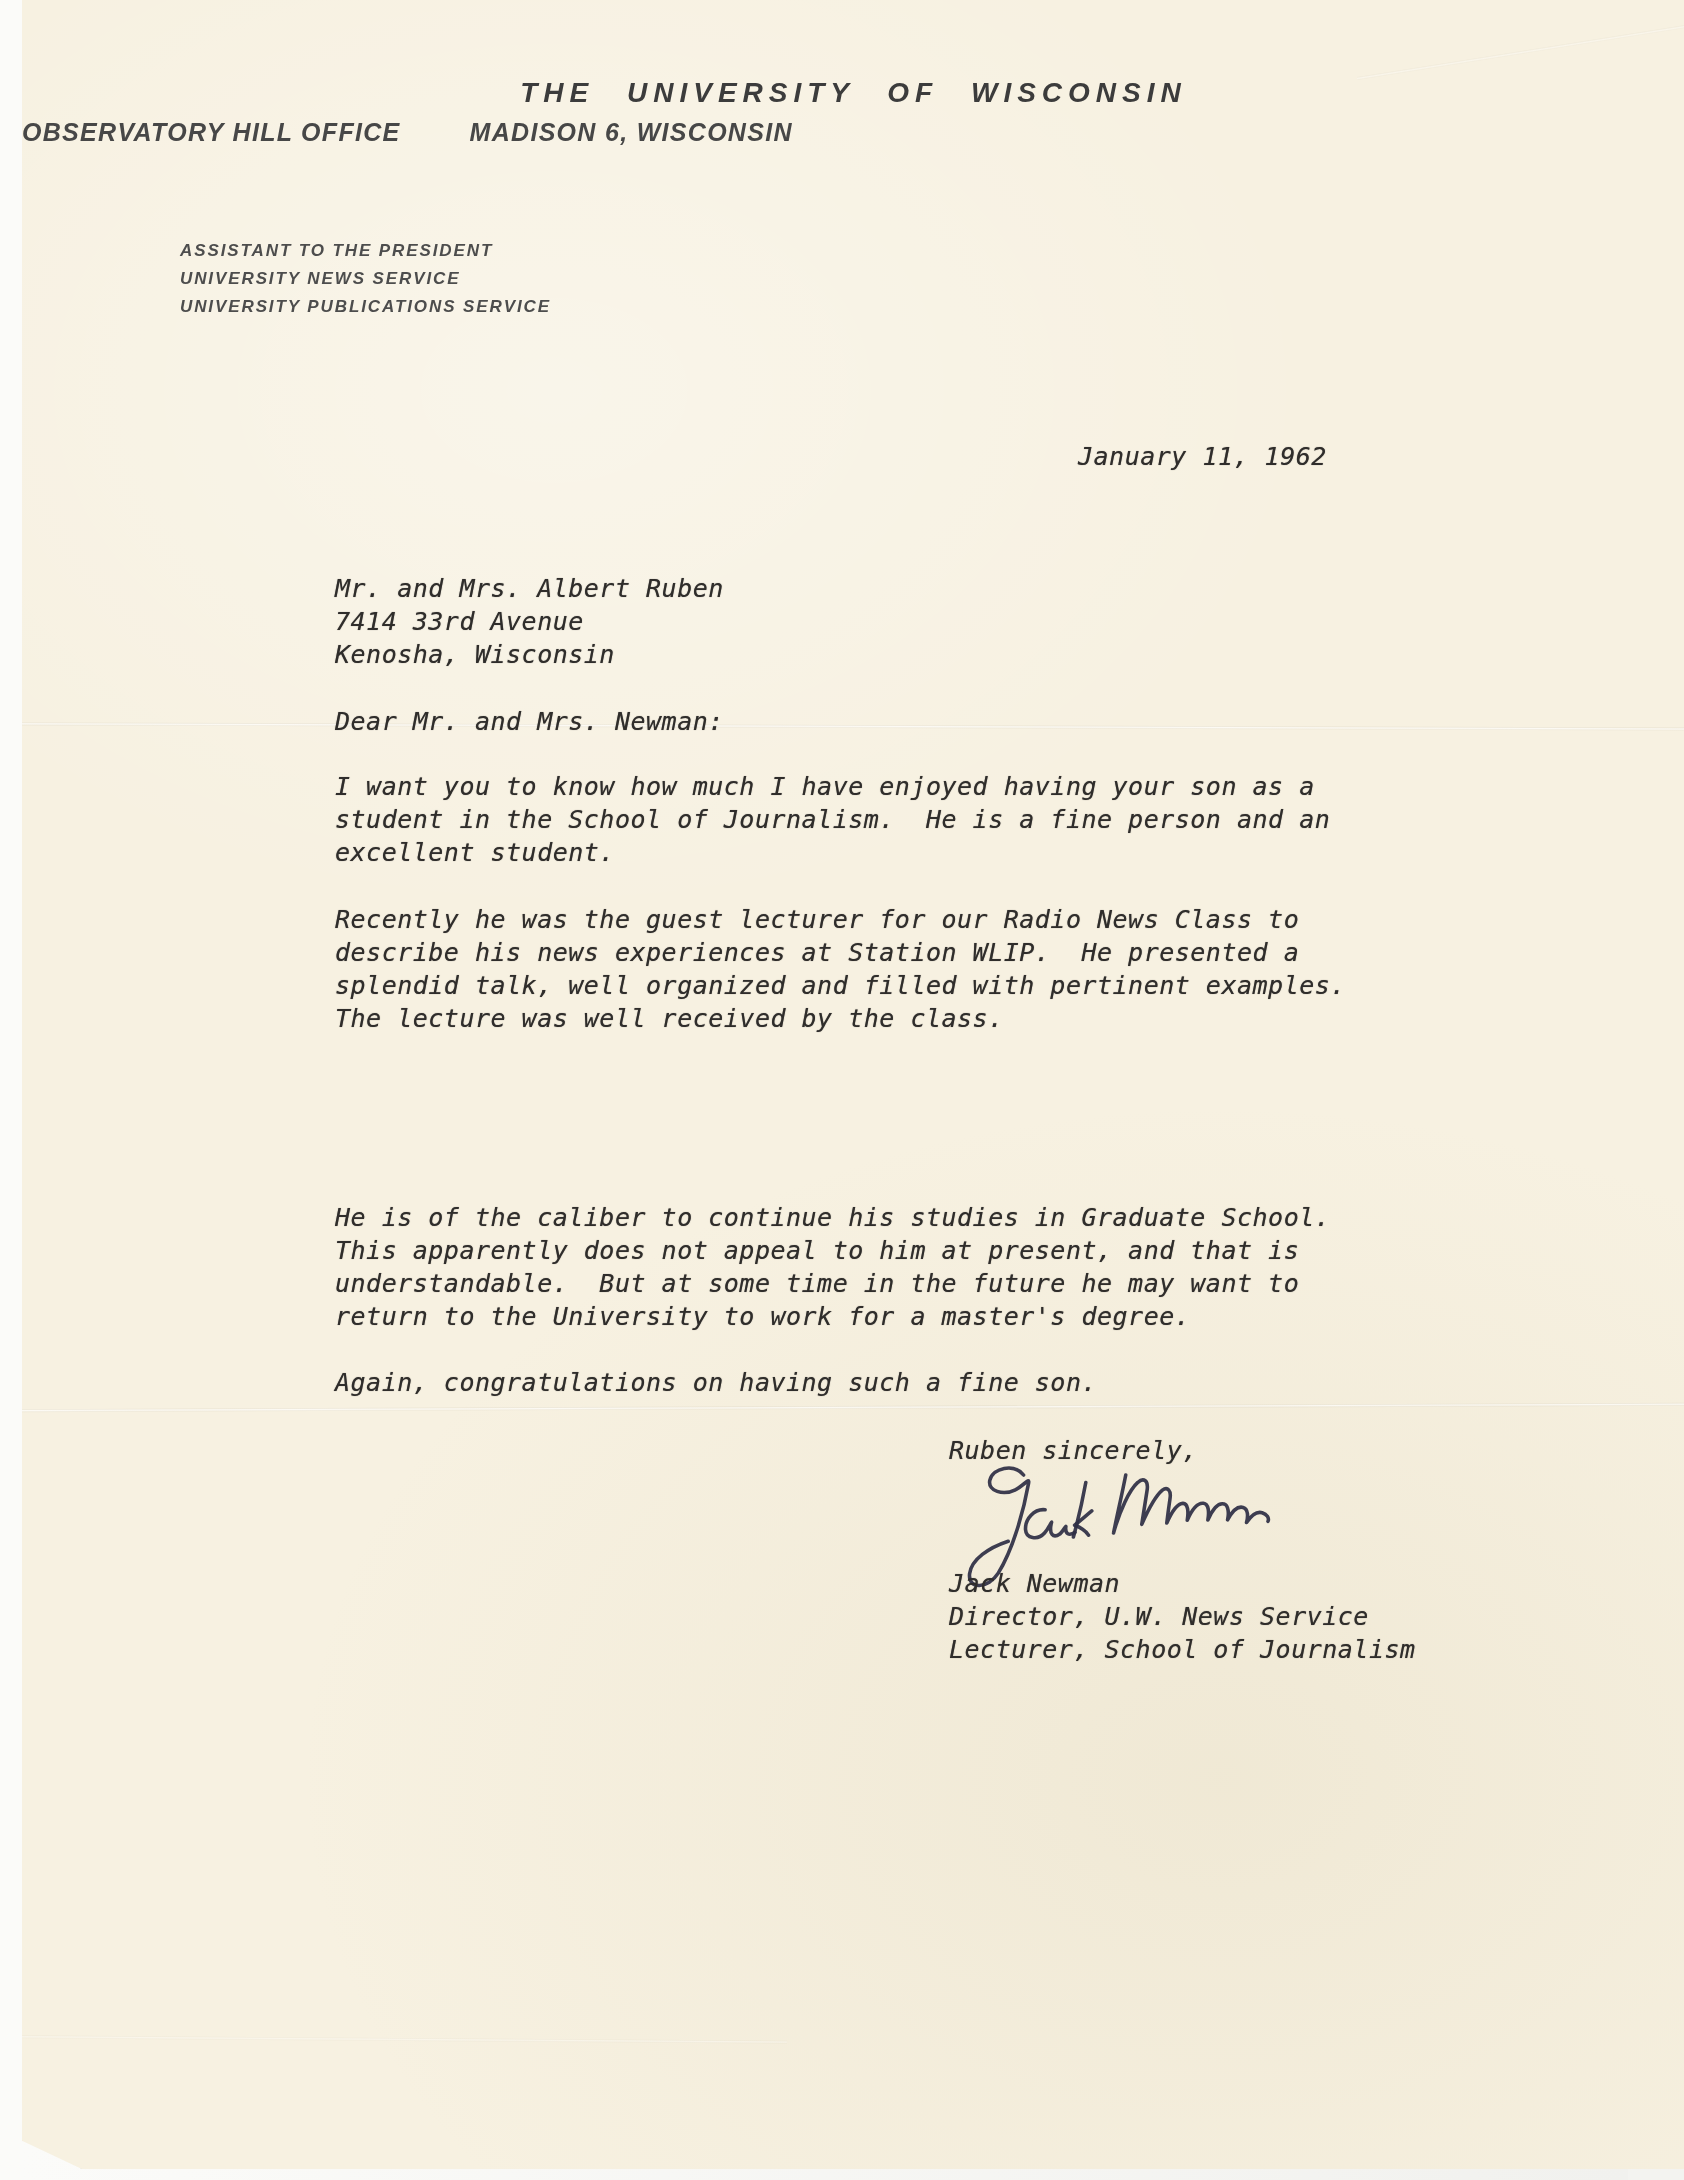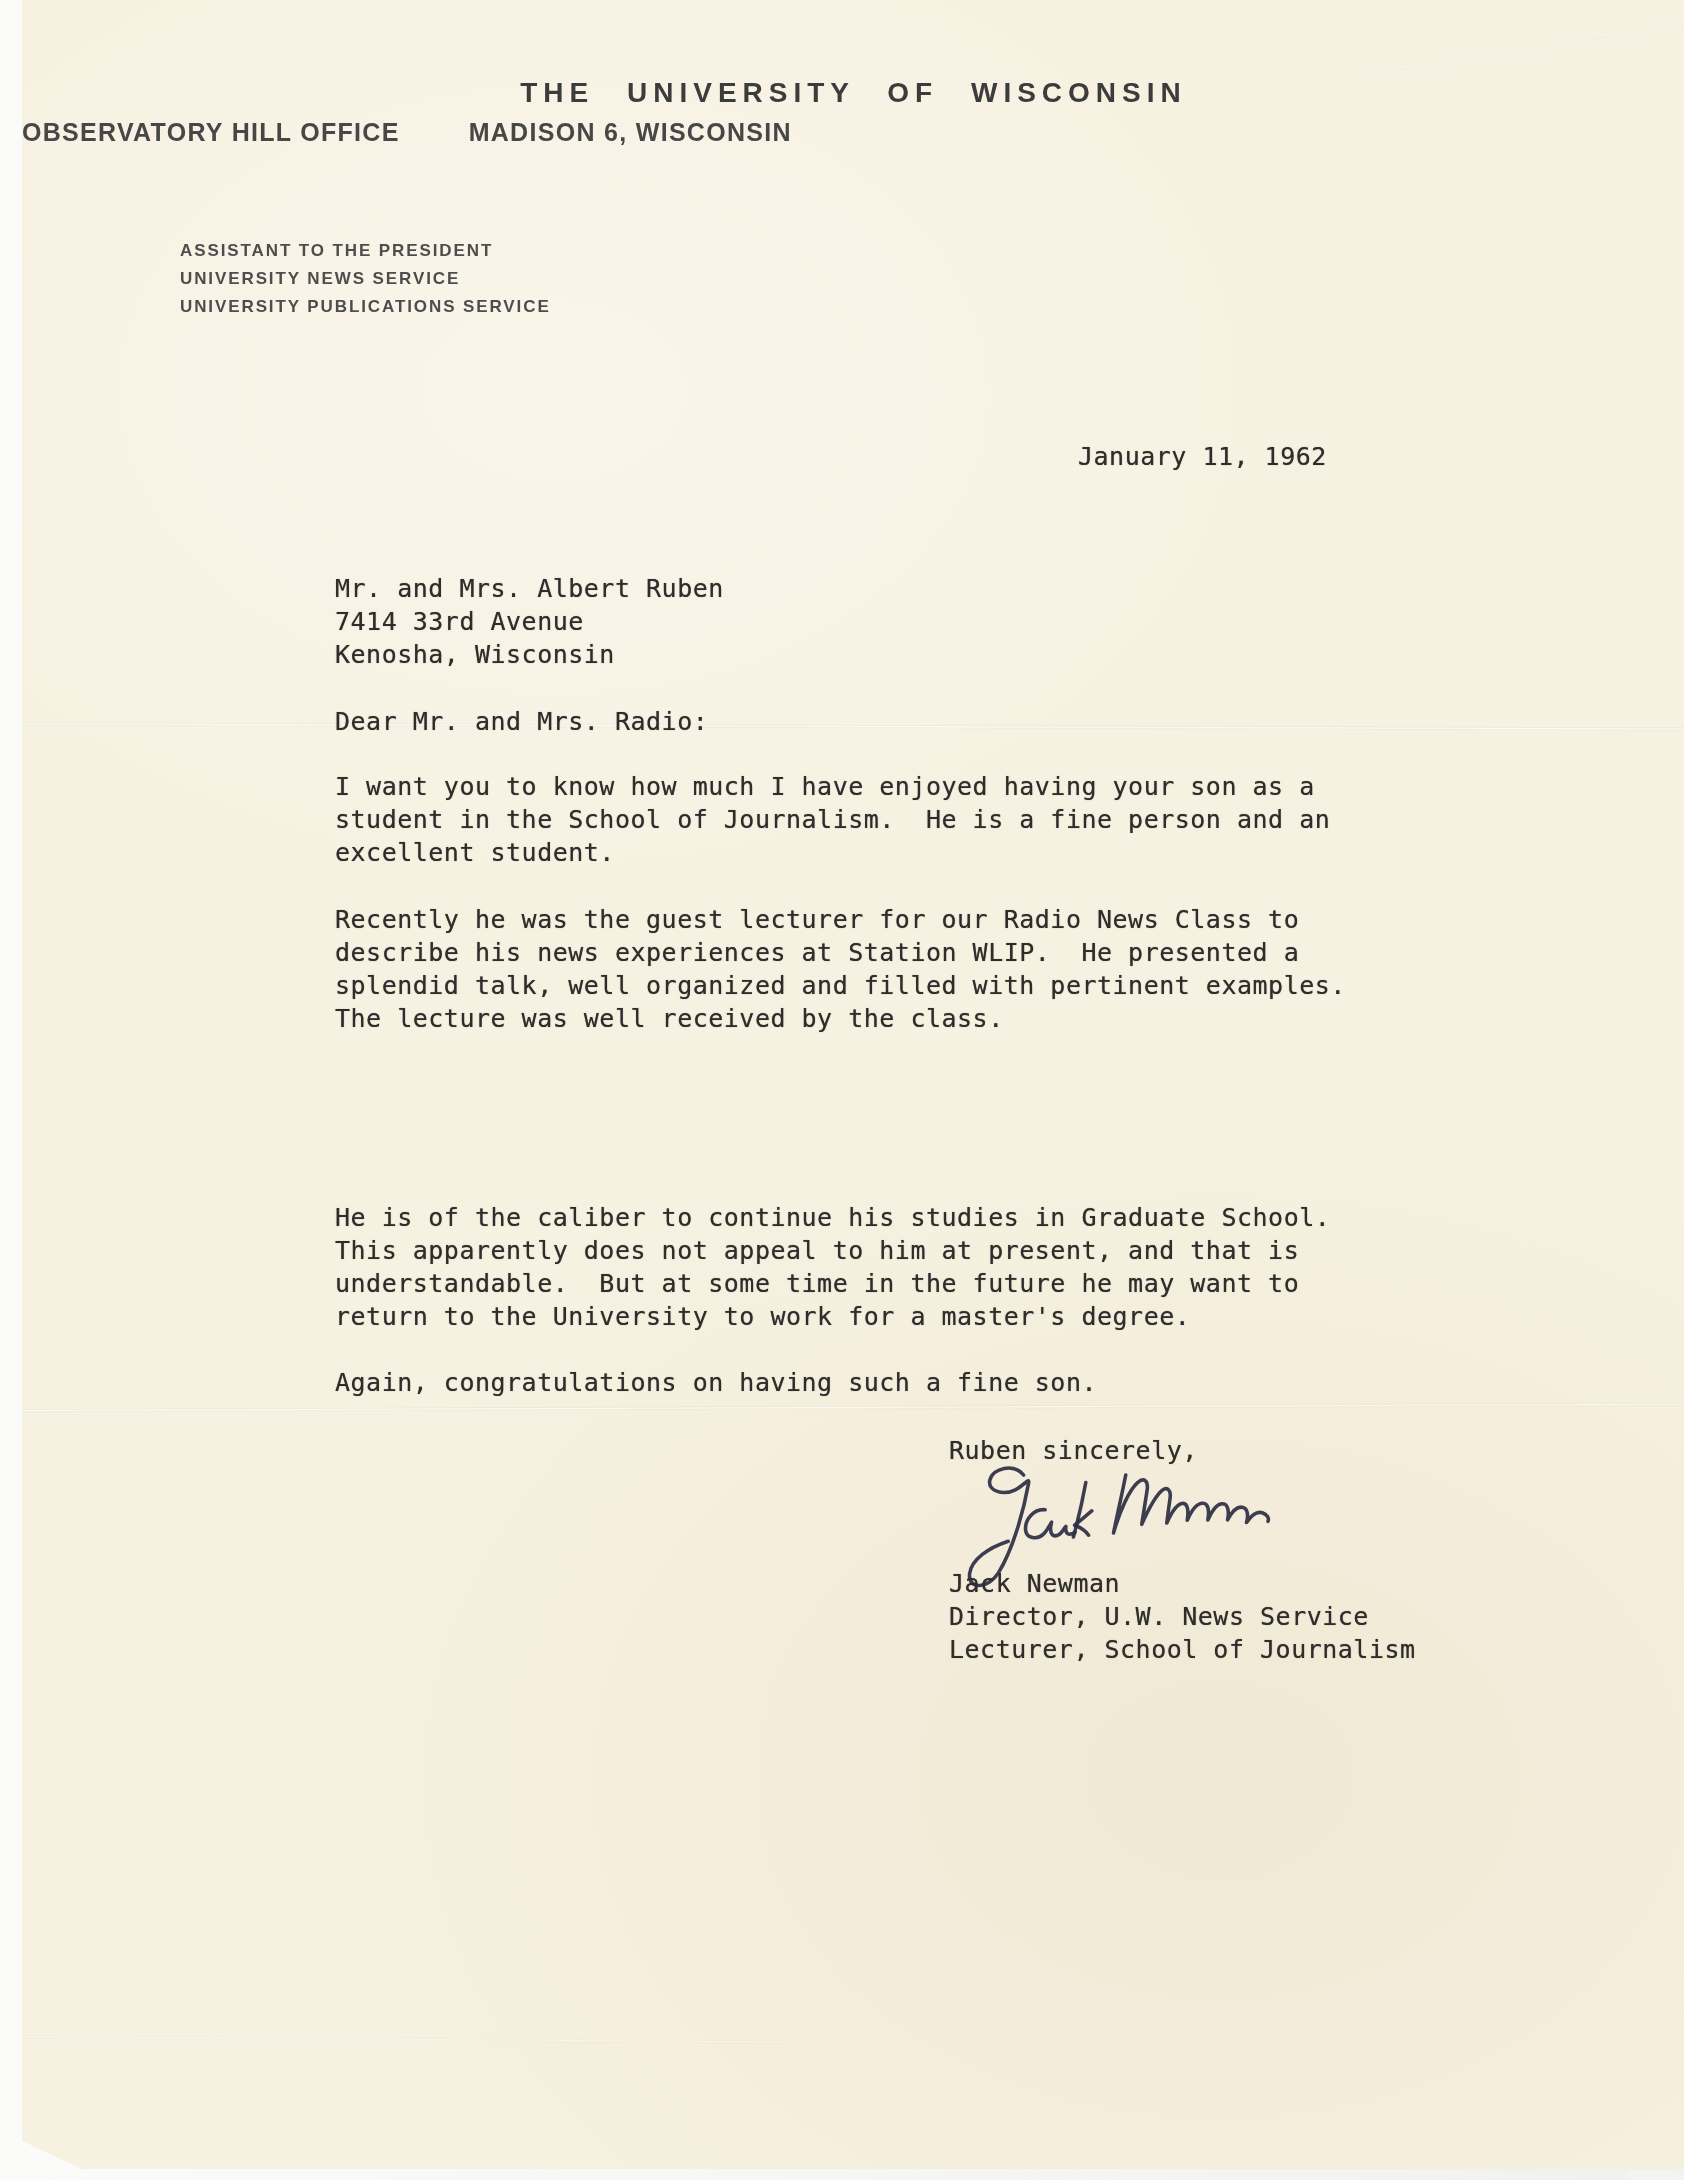--- a/index.html
+++ b/index.html
@@ -9,20 +9,21 @@
     height: 2181px;
     background: #f3f3f0;
     font-family: "Liberation Sans", sans-serif;
     overflow: hidden;
   }
   .scan-bg {
     position: relative;
     width: 1628px;
     height: 2181px;
     background: linear-gradient(90deg, #fbfbf9 0 22px, #f1f1ee 100%);
+    font-style: italic;
   }
   .paper {
     position: absolute;
     left: 22px;
     top: 0;
     width: 1663px;
     height: 2169px;
     background:
       radial-gradient(1107px 767px at 32% 18%, rgba(255,255,255,0.30), rgba(255,255,255,0) 70%),
       radial-gradient(1278px 937px at 72% 82%, rgba(211,199,164,0.20), rgba(211,199,164,0) 72%),
@@ -152,21 +153,21 @@
     <div class="lh-depts">ASSISTANT TO THE PRESIDENT
 UNIVERSITY NEWS SERVICE
 UNIVERSITY PUBLICATIONS SERVICE</div>
 
     <div class="typed date">January 11, 1962</div>
 
     <div class="typed recipient">Mr. and Mrs. Albert Ruben
 7414 33rd Avenue
 Kenosha, Wisconsin</div>
 
-    <div class="typed salutation">Dear Mr. and Mrs. Radio:</div>
+    <div class="typed salutation">Dear Mr. and Mrs. Newman:</div>
 
     <div class="typed para-1">I want you to know how much I have enjoyed having your son as a
 student in the School of Journalism.  He is a fine person and an
 excellent student.</div>
 
     <div class="typed para-2">Recently he was the guest lecturer for our Radio News Class to
 describe his news experiences at Station WLIP.  He presented a
 splendid talk, well organized and filled with pertinent examples.
 The lecture was well received by the class.</div>
 

